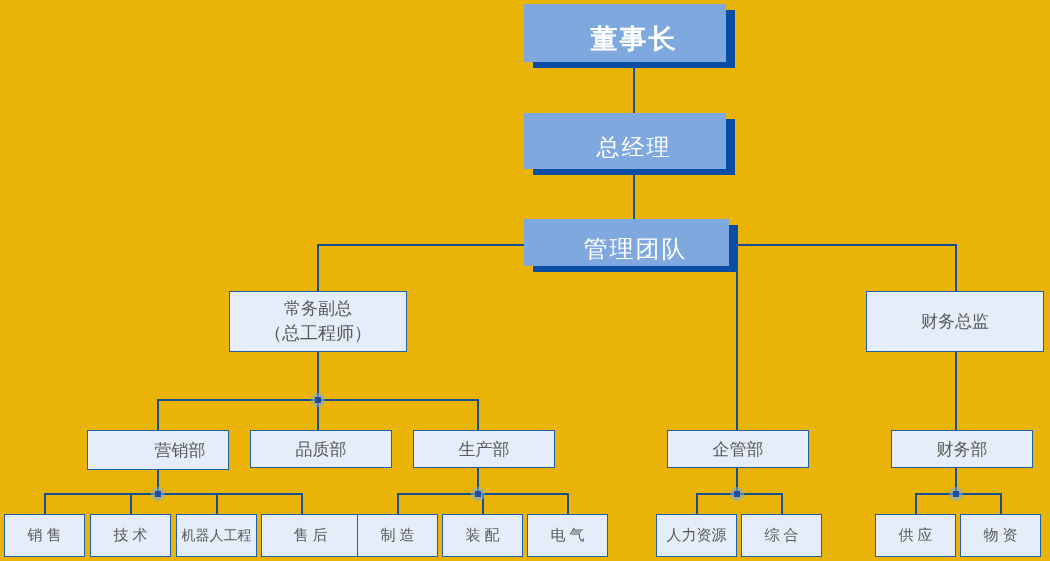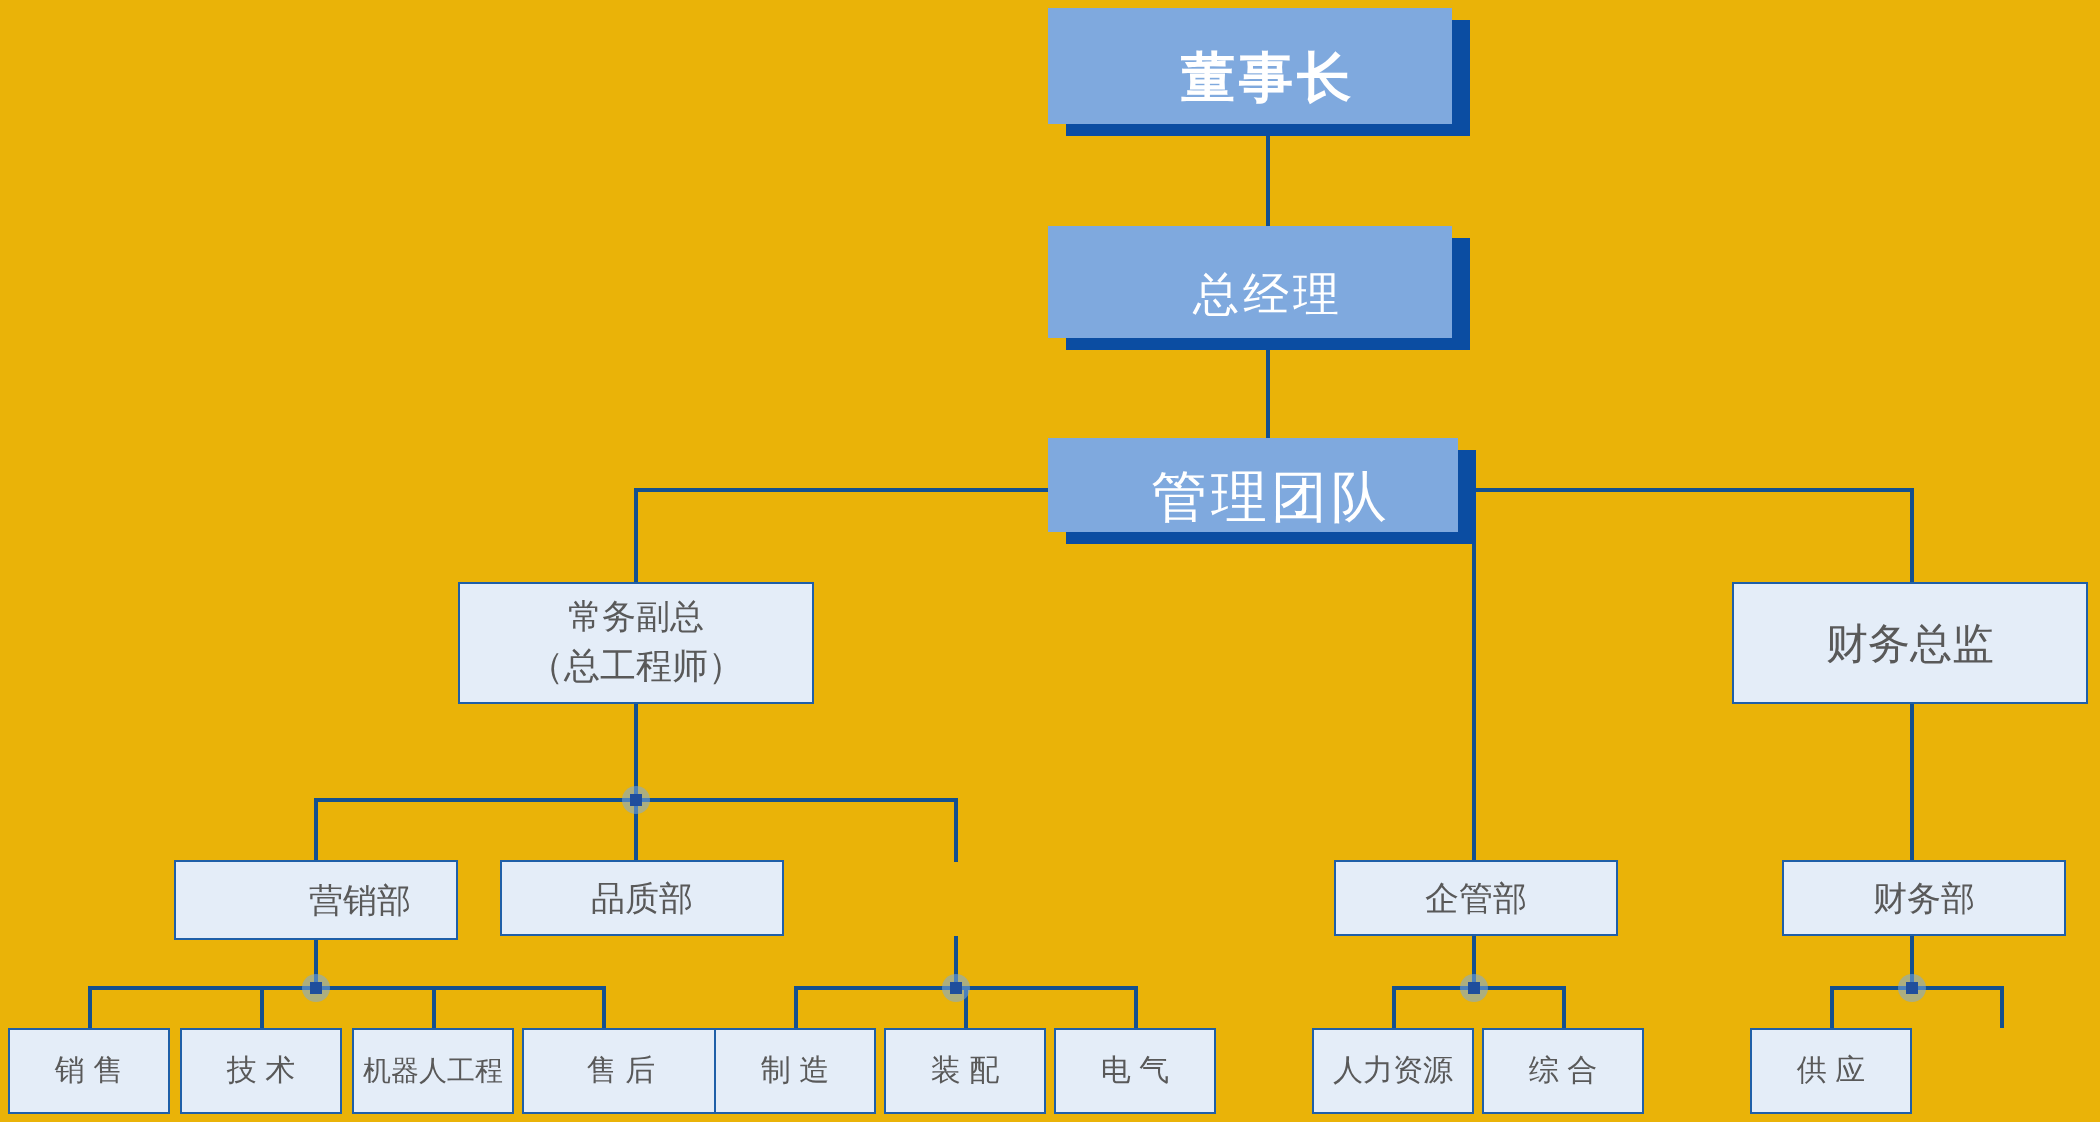--- a/index.html
+++ b/index.html
@@ -55,39 +55,39 @@
   }
   .node-top .shadow {
     position: absolute;
     background: #7FA9DE;
     z-index: -1;
   }
   .node-top .label { position: relative; z-index: 2; }
 
   .node-chairman  { font-size: 27px; font-weight: bold; }
   .node-gm        { font-size: 23px; }
-  .node-mgmt      { font-size: 28px; }
+  .node-mgmt      { font-size: 24px; }
 
   
   .node-light {
     position: absolute;
     background: #E4EDF8;
     border: 1px solid #1F5FA8;
     box-sizing: border-box;
     color: #595959;
     display: flex;
     flex-direction: column;
     align-items: center;
     justify-content: center;
     z-index: 2;
     text-align: center;
   }
   .node-exec   { font-size: 17px; line-height: 1.35; }
   .node-exec .sub { font-size: 18px; }
-  .node-dir    { font-size: 21px; justify-content: center; }
+  .node-dir    { font-size: 17px; justify-content: center; }
   .node-dept   { font-size: 17px; }
   .node-leaf   { font-size: 15px; }
   .node-leaf.wide-label { font-size: 14px; letter-spacing: 0; }
 </style>
 </head>
 <body>
 
 <div id="chart-root">
 
   <div class="conn conn-v" style="left:633px; top:68px; height:50px;"></div>
@@ -161,20 +161,23 @@
   <div class="node-light node-dir" style="left:866px; top:291px; width:178px; height:61px;">
     <span>财务总监</span>
   </div>
 
   <div class="node-light node-dept" style="left:87px; top:430px; width:142px; height:40px;padding-left:44px;">
     <span>营销部</span>
   </div>
   <div class="node-light node-dept" style="left:250px; top:430px; width:142px; height:38px;">
     <span>品质部</span>
   </div>
+  <div class="node-light node-dept" style="left:413px; top:430px; width:142px; height:38px;">
+    <span>生产部</span>
+  </div>
   <div class="node-light node-dept" style="left:667px; top:430px; width:142px; height:38px;">
     <span>企管部</span>
   </div>
   <div class="node-light node-dept" style="left:891px; top:430px; width:142px; height:38px;">
     <span>财务部</span>
   </div>
 
   <div class="node-light node-leaf" style="left:4px; top:514px; width:81px; height:43px;">
     <span>销 售</span>
   </div>
@@ -201,14 +204,17 @@
   <div class="node-light node-leaf" style="left:656px; top:514px; width:81px; height:43px;">
     <span>人力资源</span>
   </div>
   <div class="node-light node-leaf" style="left:741px; top:514px; width:81px; height:43px;">
     <span>综 合</span>
   </div>
 
   <div class="node-light node-leaf" style="left:875px; top:514px; width:81px; height:43px;">
     <span>供 应</span>
   </div>
+  <div class="node-light node-leaf" style="left:960px; top:514px; width:81px; height:43px;">
+    <span>物 资</span>
+  </div>
 
 </div>
 
 </body></html>

